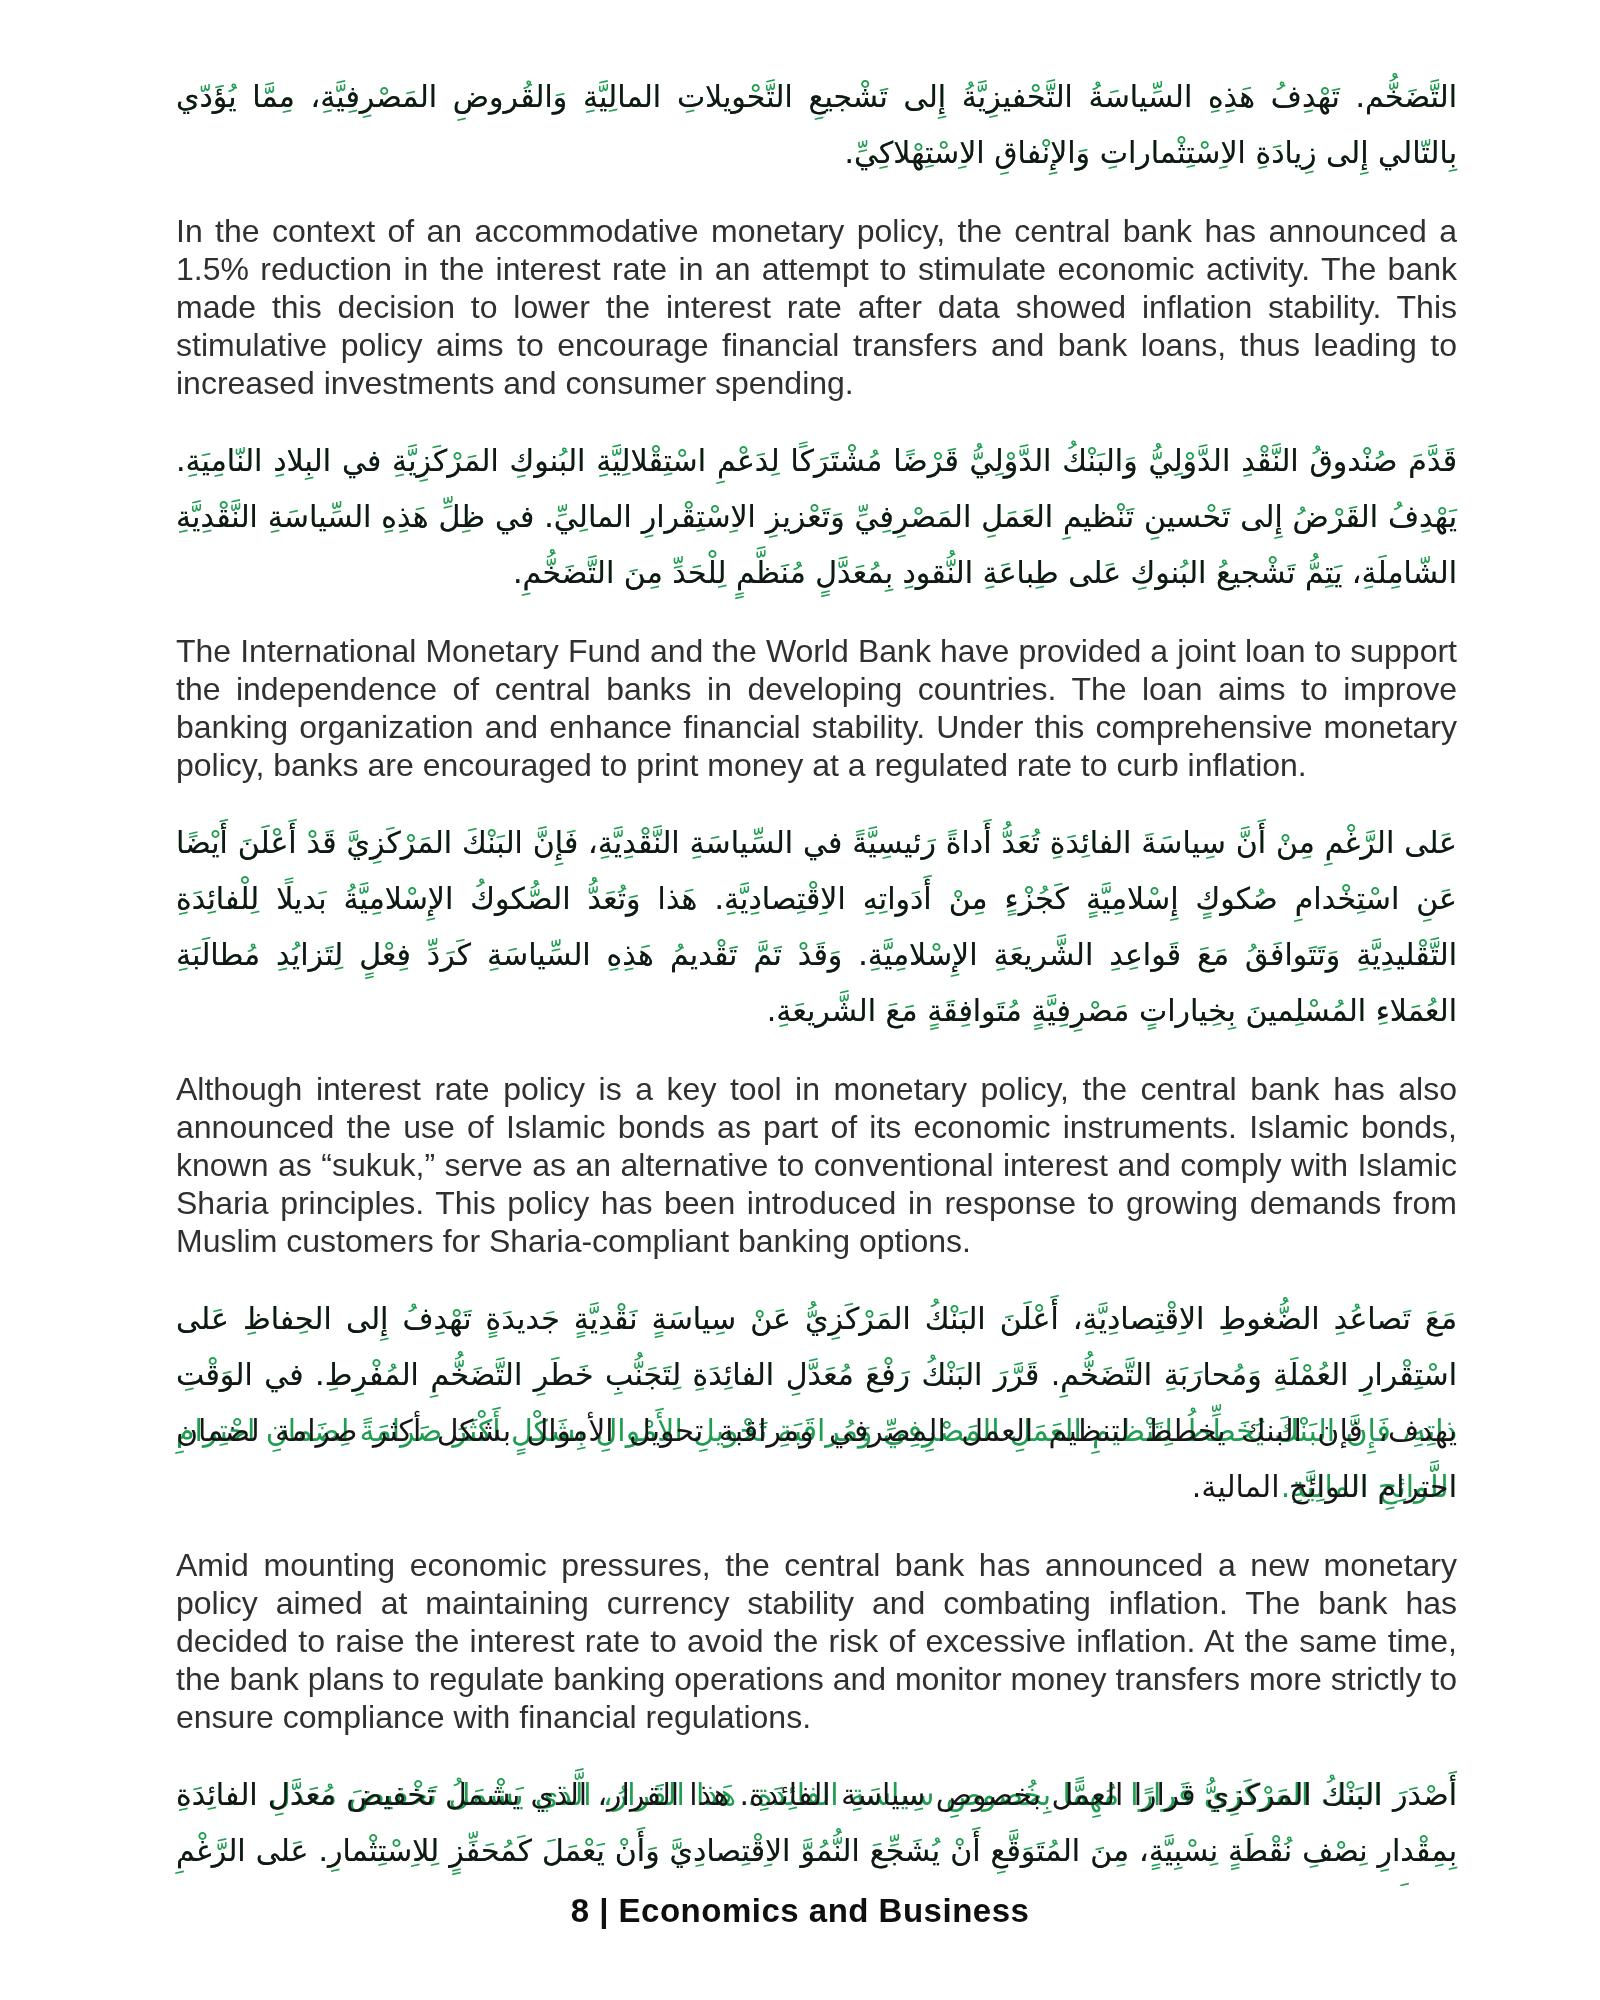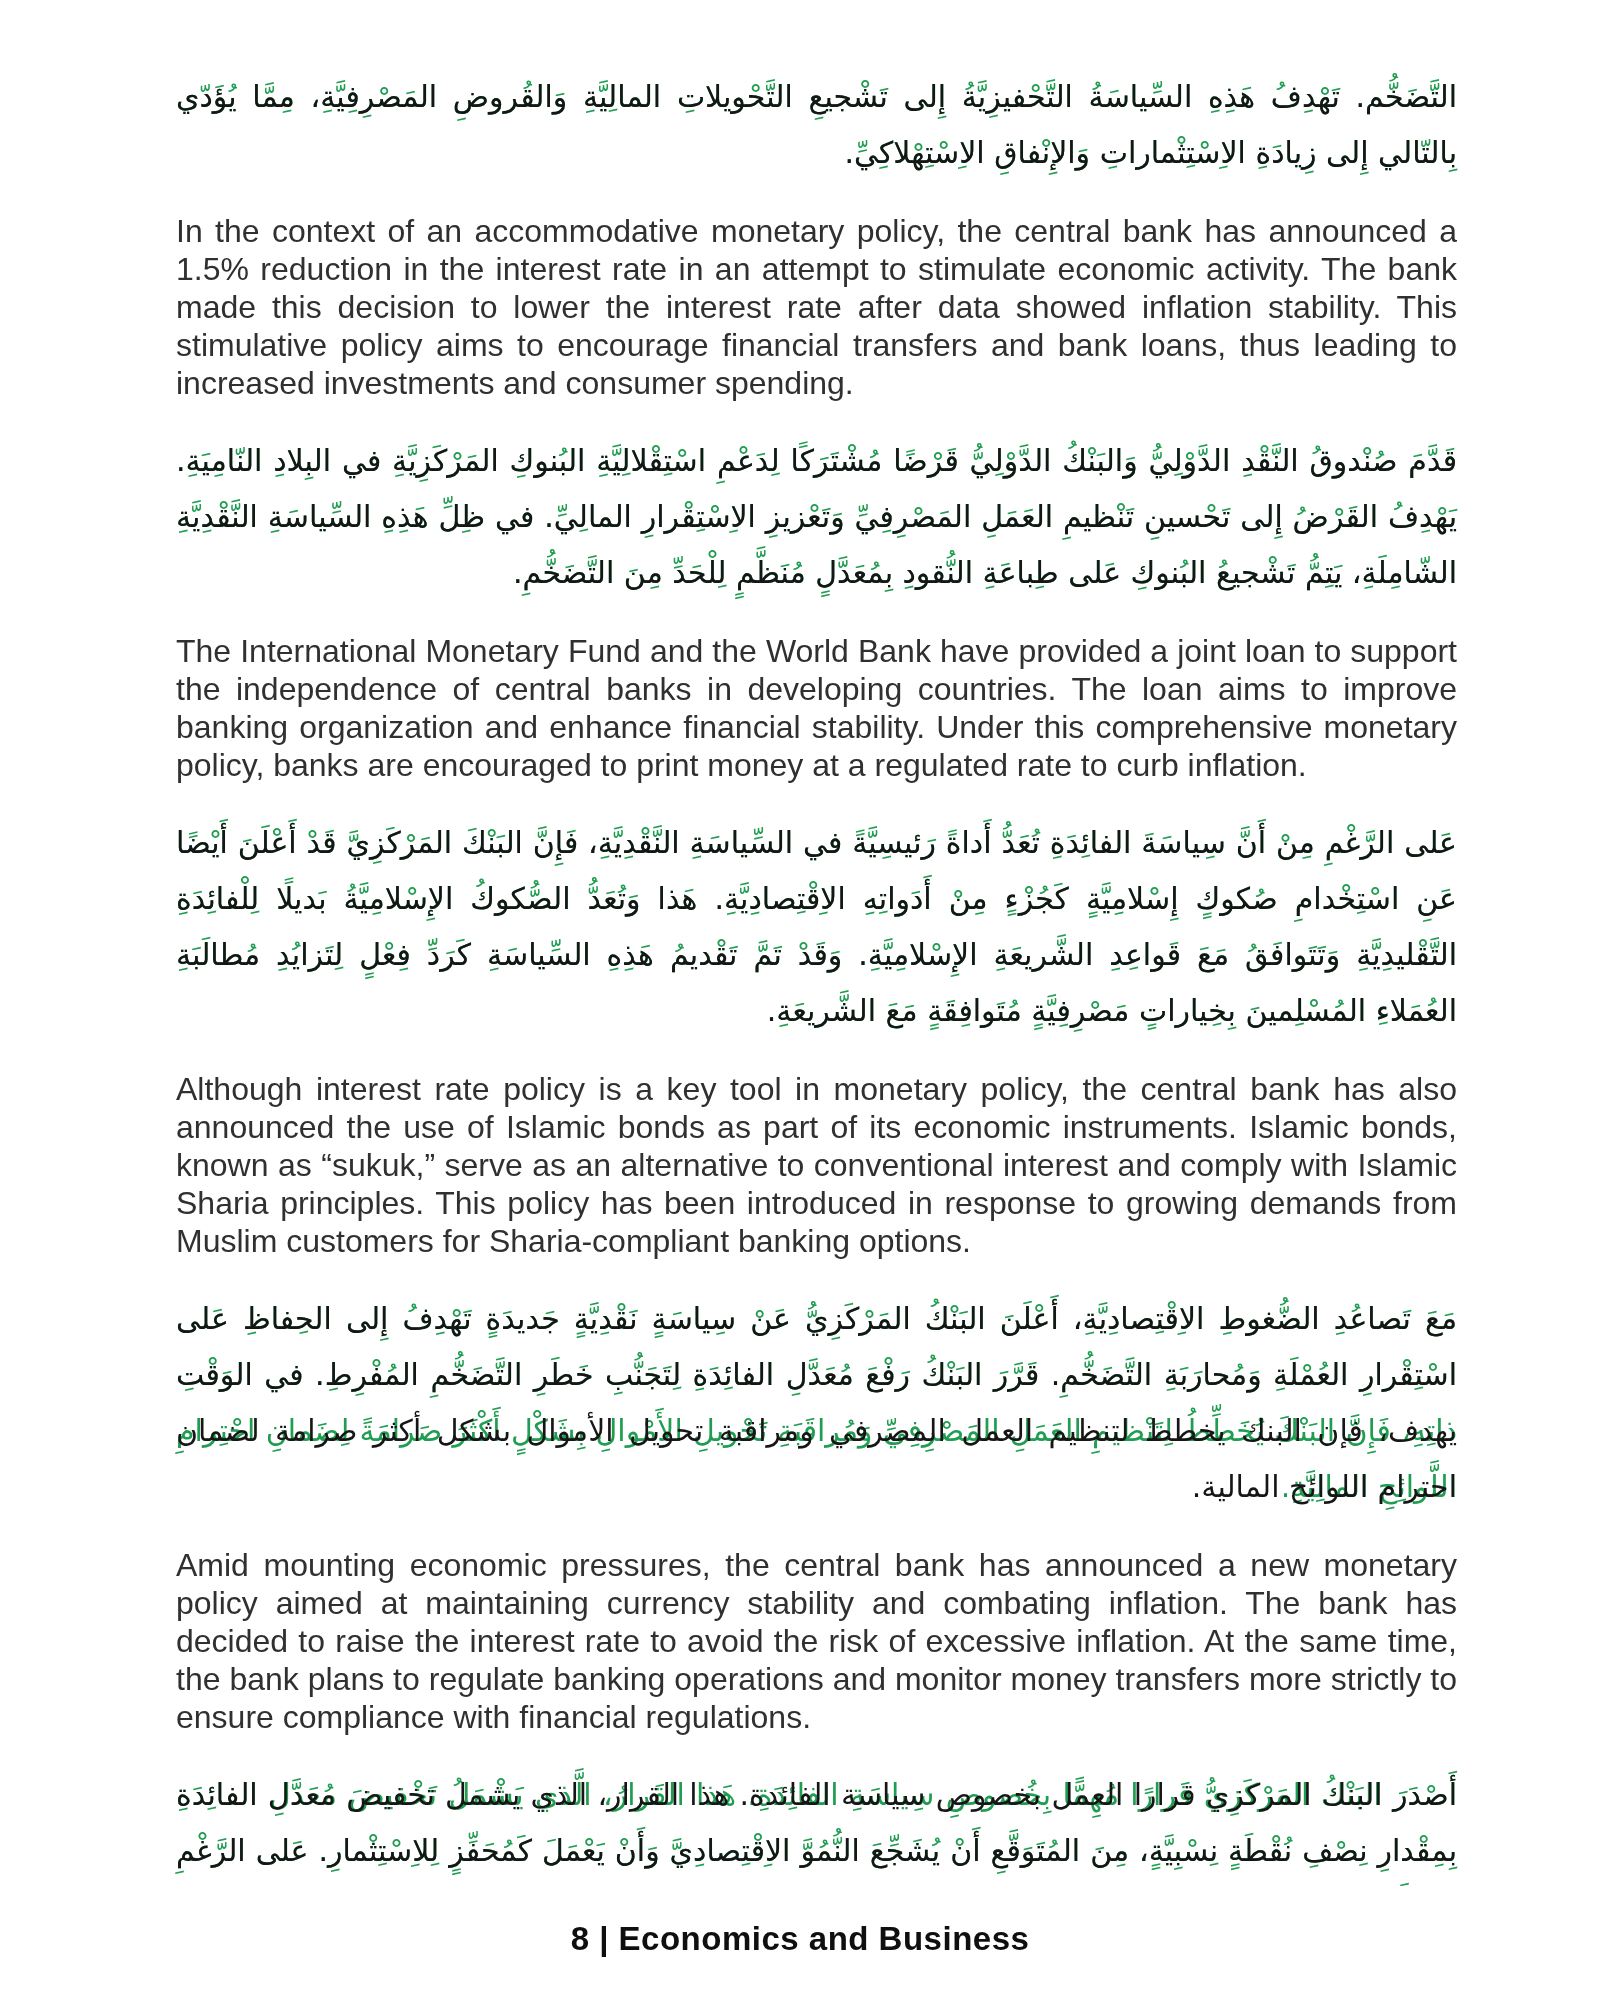--- a/index.html
+++ b/index.html
@@ -54,21 +54,20 @@
     position:absolute;
     left:0;right:0;
     top:1892px;
     height:60px;
     background:var(--page-bg);
     text-align:center;
     font-weight:700;
     font-size:33px;
     color:var(--footer-ink);
     letter-spacing:0.5px;
-    margin-top:28px;
   }
 </style>
 </head>
 <body>
 
 <div class="page">
   <div class="para ar" lang="ar" dir="rtl">
       <span class="ar-under">التَّضَخُّم. تَهْدِفُ هَذِهِ السِّياسَةُ التَّحْفيزِيَّةُ إِلى تَشْجيعِ التَّحْويلاتِ المالِيَّةِ وَالقُروضِ المَصْرِفِيَّةِ، مِمَّا يُؤَدّي بِالتّالي إِلى زِيادَةِ الاِسْتِثْماراتِ وَالإِنْفاقِ الاِسْتِهْلاكِيِّ.</span>
       <span class="ar-over" aria-hidden="true">التضخم. تهدف هذه السياسة التحفيزية إلى تشجيع التحويلات المالية والقروض المصرفية، مما يؤدي بالتالي إلى زيادة الاستثمارات والإنفاق الاستهلاكي.</span>
     </div>

